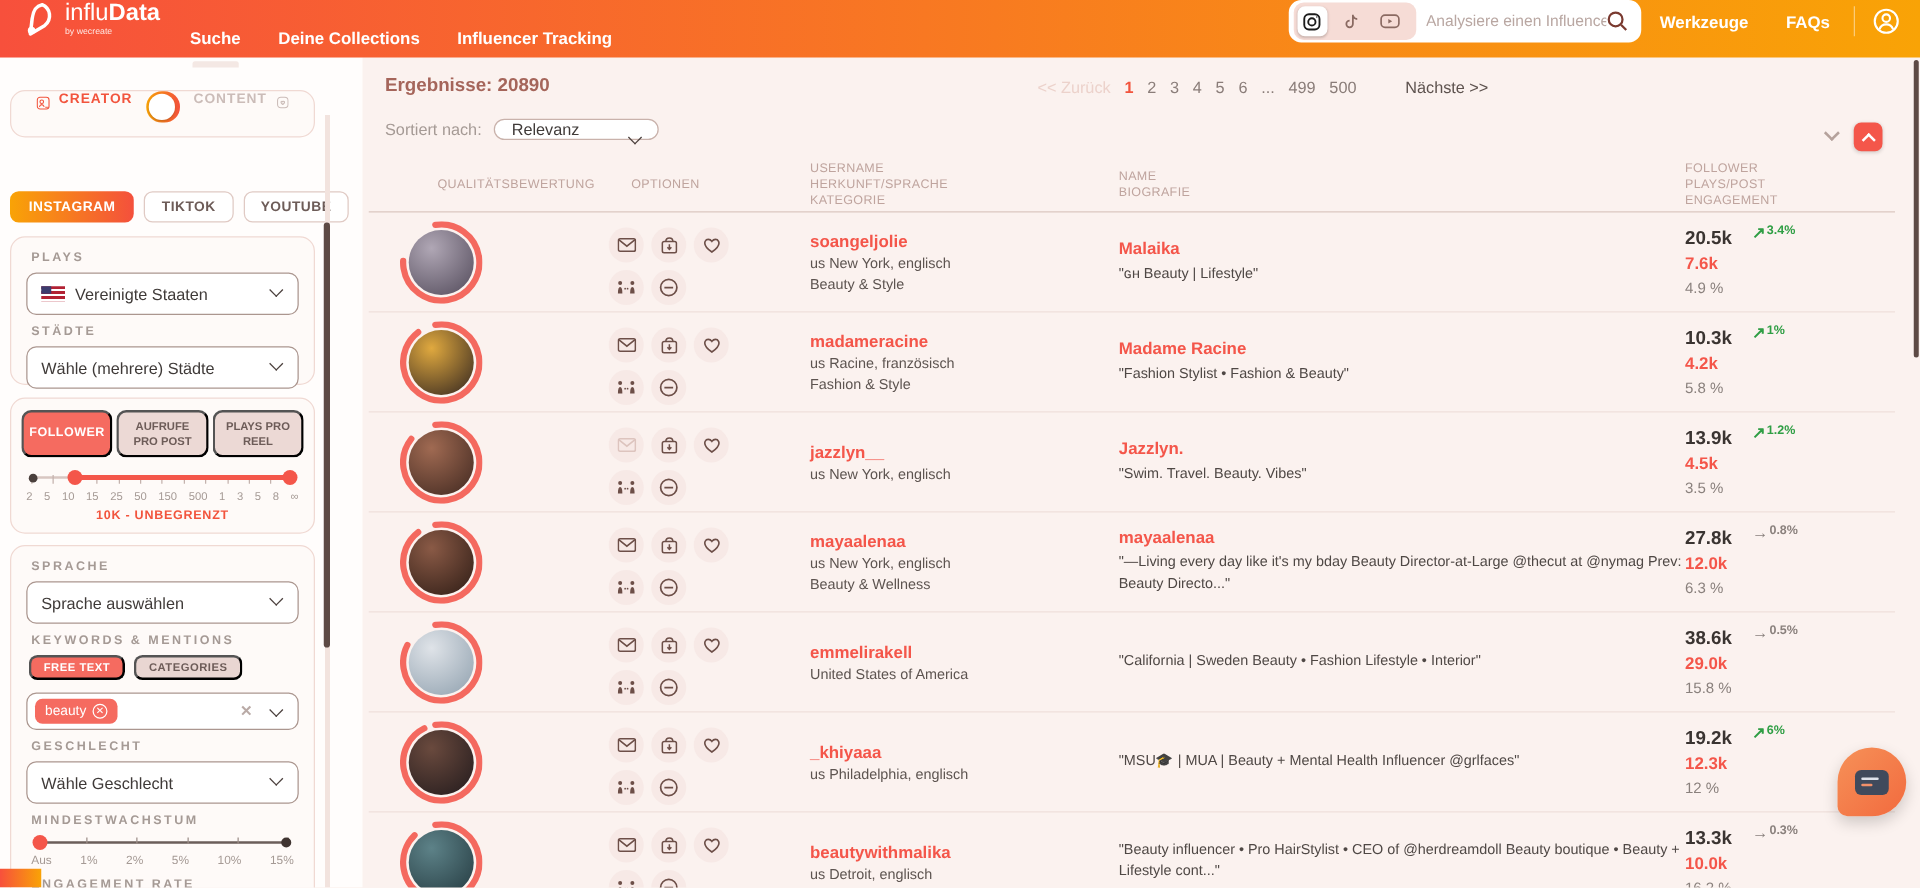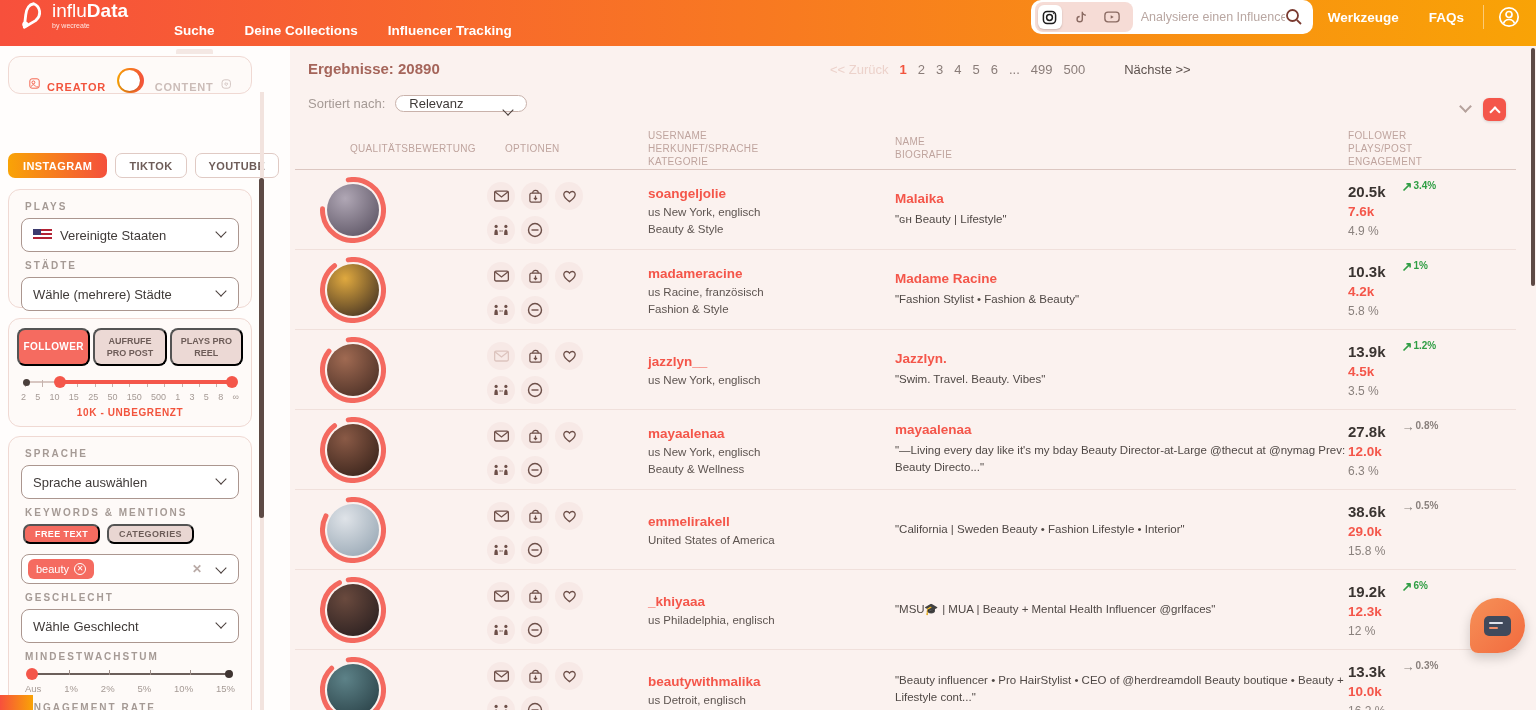--- a/index.html
+++ b/index.html
@@ -5,38 +5,38 @@
   *{box-sizing:border-box;margin:0;padding:0}
   html,body{width:1536px;height:710px;overflow:hidden}
   body{font-family:"Liberation Sans",sans-serif;background:#fbf2ef;position:relative}
 
   
   .header{position:absolute;top:0;left:0;right:0;height:46px;background:linear-gradient(90deg,#f7503c,#f9a306);display:flex;align-items:flex-start;color:#fff;z-index:10}
   .logo{display:flex;align-items:center;margin-left:14px;gap:8px;cursor:pointer}
   .logo-text{font-size:19px;line-height:1}
   .logo-text b{font-weight:bold}
   .byline{font-size:7px;opacity:.85;margin-top:2px}
-  .nav{display:flex;gap:30px;margin-left:46px;font-weight:bold;font-size:13.5px;height:62px;align-items:center}
+  .nav{display:flex;gap:30px;margin-left:24px;font-weight:bold;font-size:13.5px;height:62px;align-items:center}
   .nav-item{position:relative;height:46px;line-height:46px;cursor:pointer}
   .nav-item.active::after{content:"";position:absolute;left:2px;right:2px;bottom:0;height:5px;background:#f4e8e4;border-radius:2px 2px 0 0}
   .hright{margin-left:auto;display:flex;align-items:center}
   .searchbar{width:282px;height:34px;background:#fff;border-radius:10px;display:flex;align-items:center;padding:0 10px 0 4px}
   .platforms{background:#f6dcd6;border-radius:8px;display:flex;align-items:center;gap:7px;padding:3px 9px 3px 3px;margin-right:8px}
   .pf{width:24px;height:24px;display:flex;align-items:center;justify-content:center;border-radius:6px;color:#8a6a62;cursor:pointer}
   .pf.sel{background:#fff;box-shadow:0 1px 2px rgba(0,0,0,.18);color:#1c1c1c}
   .search-input{border:none;outline:none;flex:1;font-size:12.5px;color:#6b5a56;background:transparent;min-width:0}
   .search-input::placeholder{color:#b9a7a2}
   .hlink{color:#fff;font-weight:bold;font-size:13.5px;margin:0 15px;cursor:pointer}
   .hdiv{width:1px;height:24px;background:rgba(255,255,255,.45);margin:0 4px}
   .account{margin:0 16px 0 10px;cursor:pointer;display:flex}
 
   
   .sidebar{position:absolute;top:46px;left:0;width:290px;bottom:0;background:#fffdfc;z-index:5}
   .card{position:absolute;left:8px;width:244px;border:1px solid #f0d9d3;border-radius:12px;background:#fefaf8}
-  .card-mode{top:10px;height:38px;display:flex;align-items:flex-end;padding:0 20px}
+  .card-mode{top:26px;height:38px;display:flex;align-items:flex-start;padding:0 20px}
   .mode-label{font-size:11px;font-weight:bold;letter-spacing:.8px}
   .mode-label.on{color:#f2543d;margin-left:7px}
   .mode-label.off{color:#cbbcb8;margin-left:0}
   .toggle{width:46px;height:25px;border-radius:13px;background:linear-gradient(90deg,#f9a306,#f4503c);position:relative;margin:0 11px;cursor:pointer}
   .knob{position:absolute;left:2px;top:2px;width:21px;height:21px;border-radius:50%;background:#fff;box-shadow:0 1px 2px rgba(0,0,0,.2)}
   .ptabs{position:absolute;top:107px;left:8px;width:250px;display:flex;gap:8px}
   .ptab{height:25px;border-radius:7px;font-size:11px;font-weight:bold;letter-spacing:.4px;display:flex;align-items:center;justify-content:center;padding:0 13px;border:1px solid #e0cac4;background:#fff;color:#6d5c58;cursor:pointer;white-space:nowrap}
   .ptab.active{background:linear-gradient(90deg,#f9a306,#f4503c);color:#fff;border:none;padding:0 15px}
   .card-geo{top:143px;height:119px;padding:9px 12px}
   .card-fol{top:272px;height:109px;padding:9px 8px}

